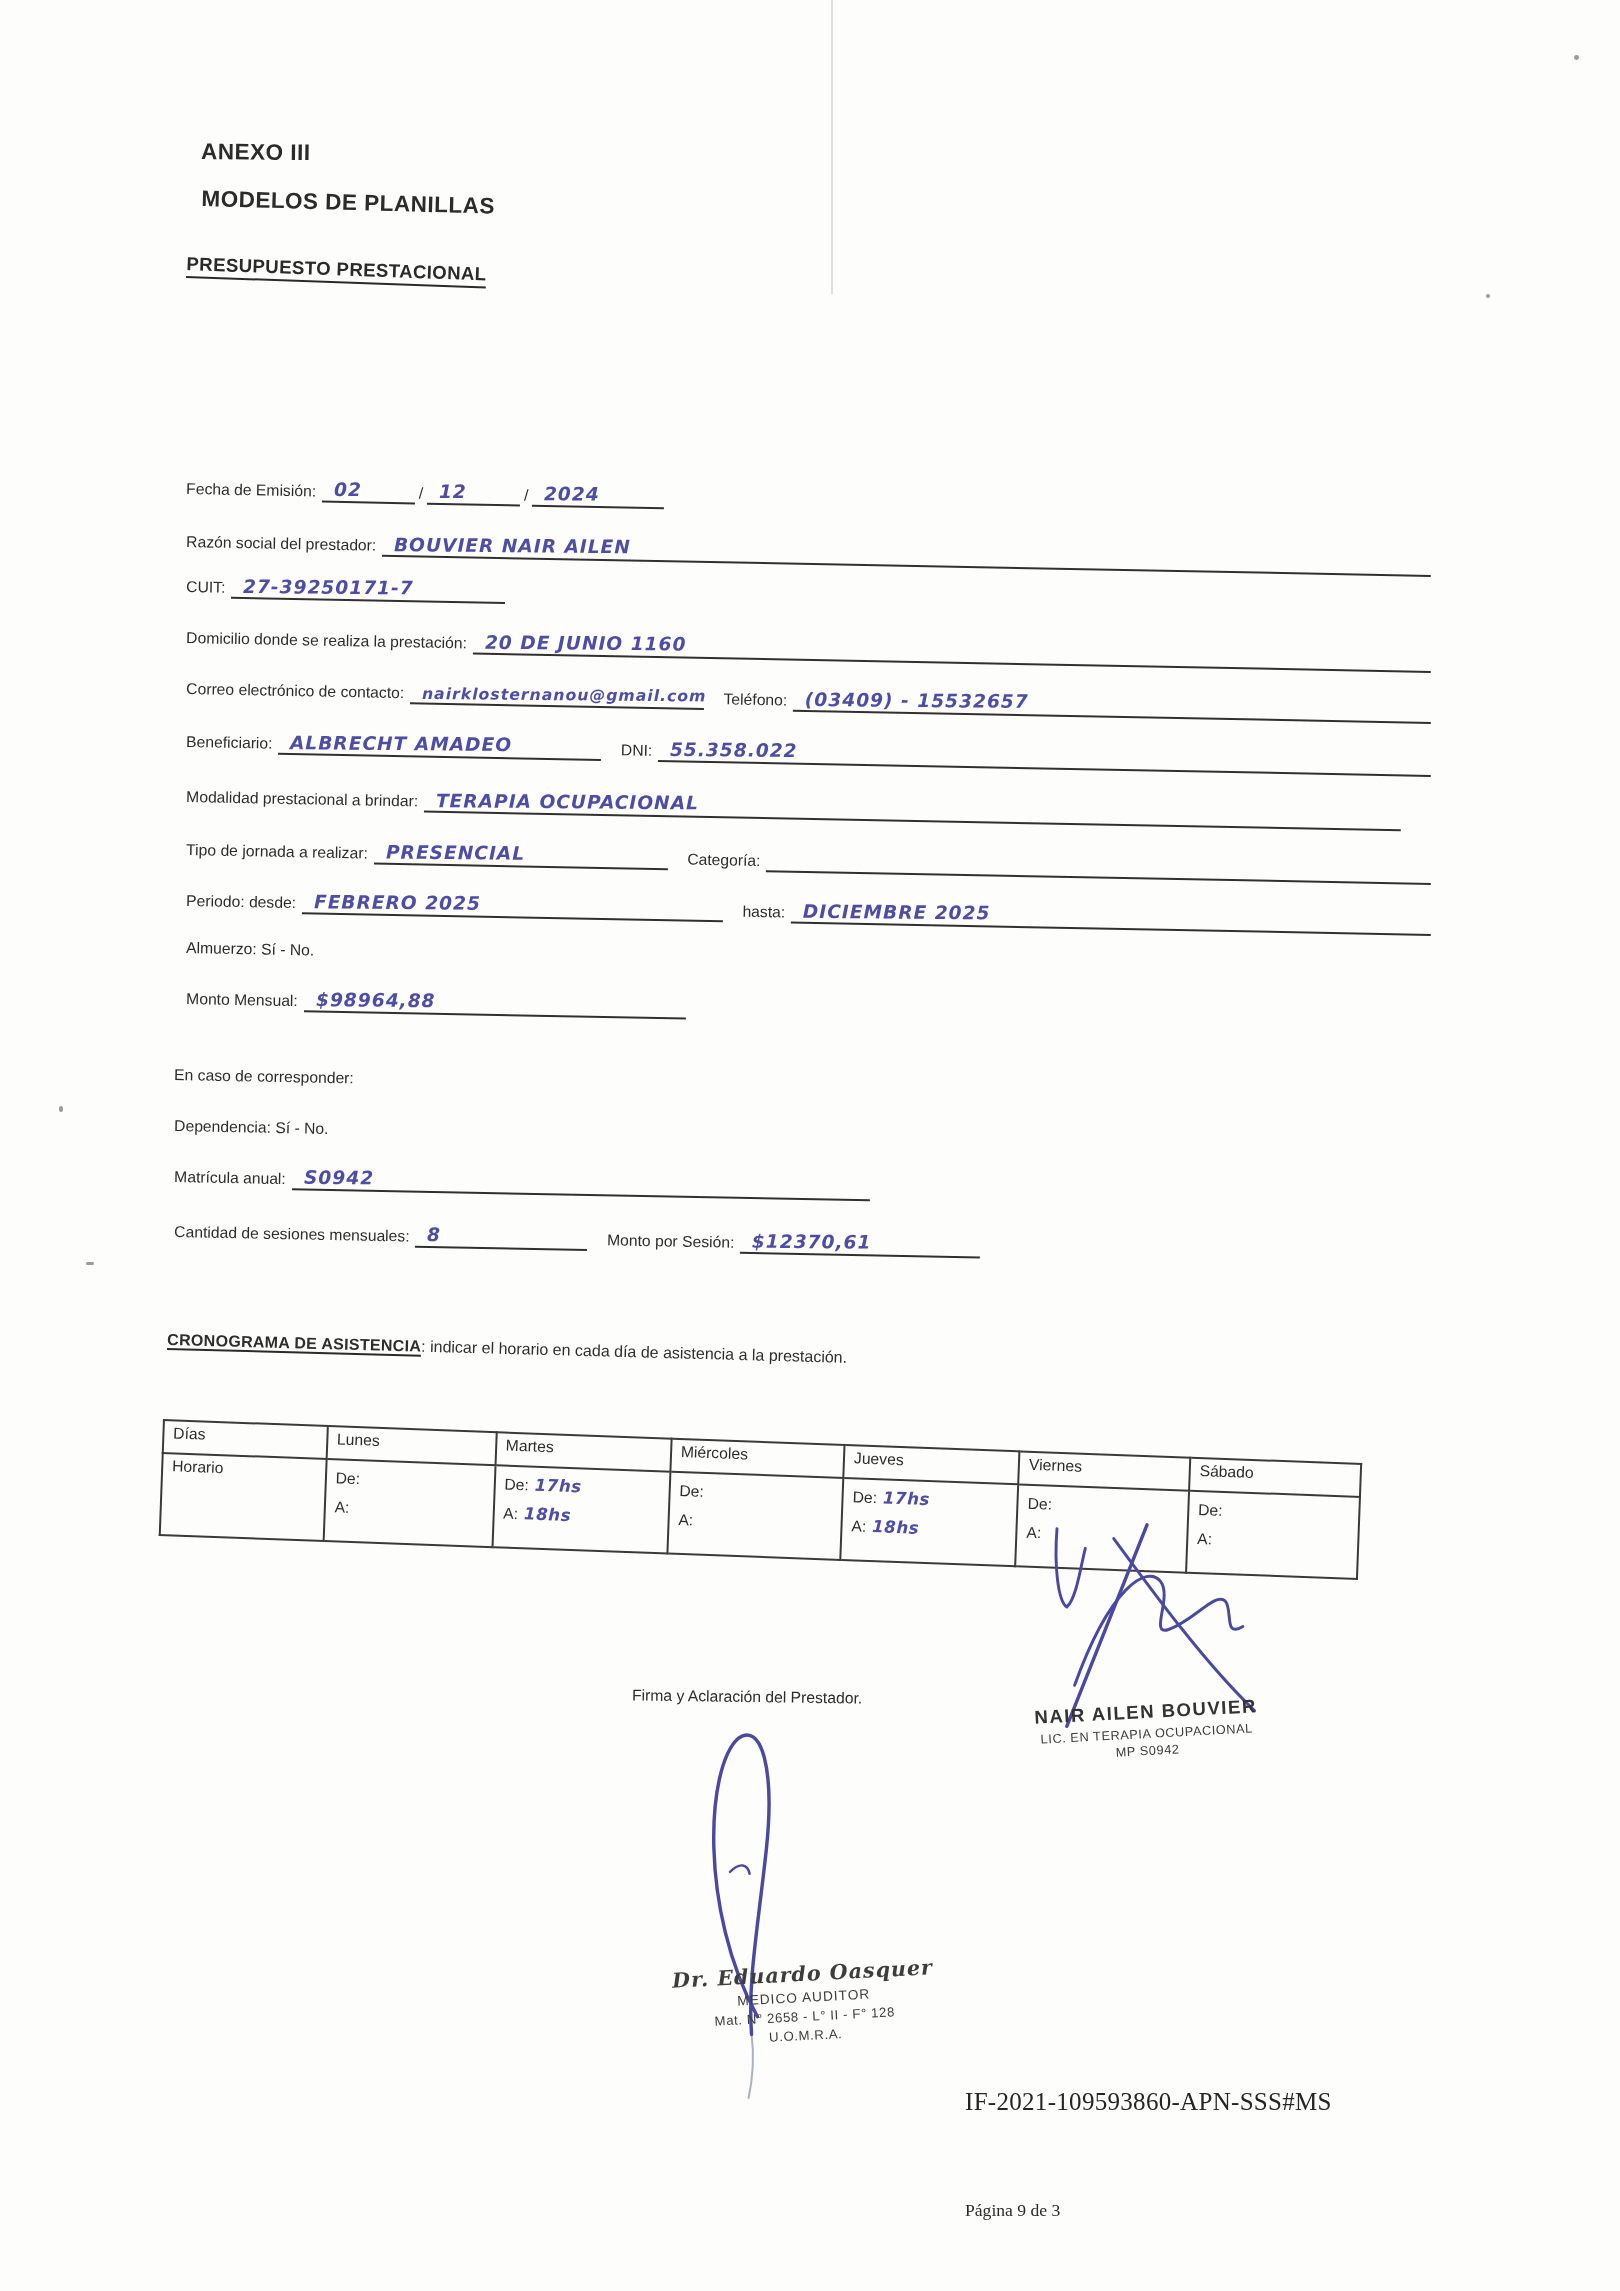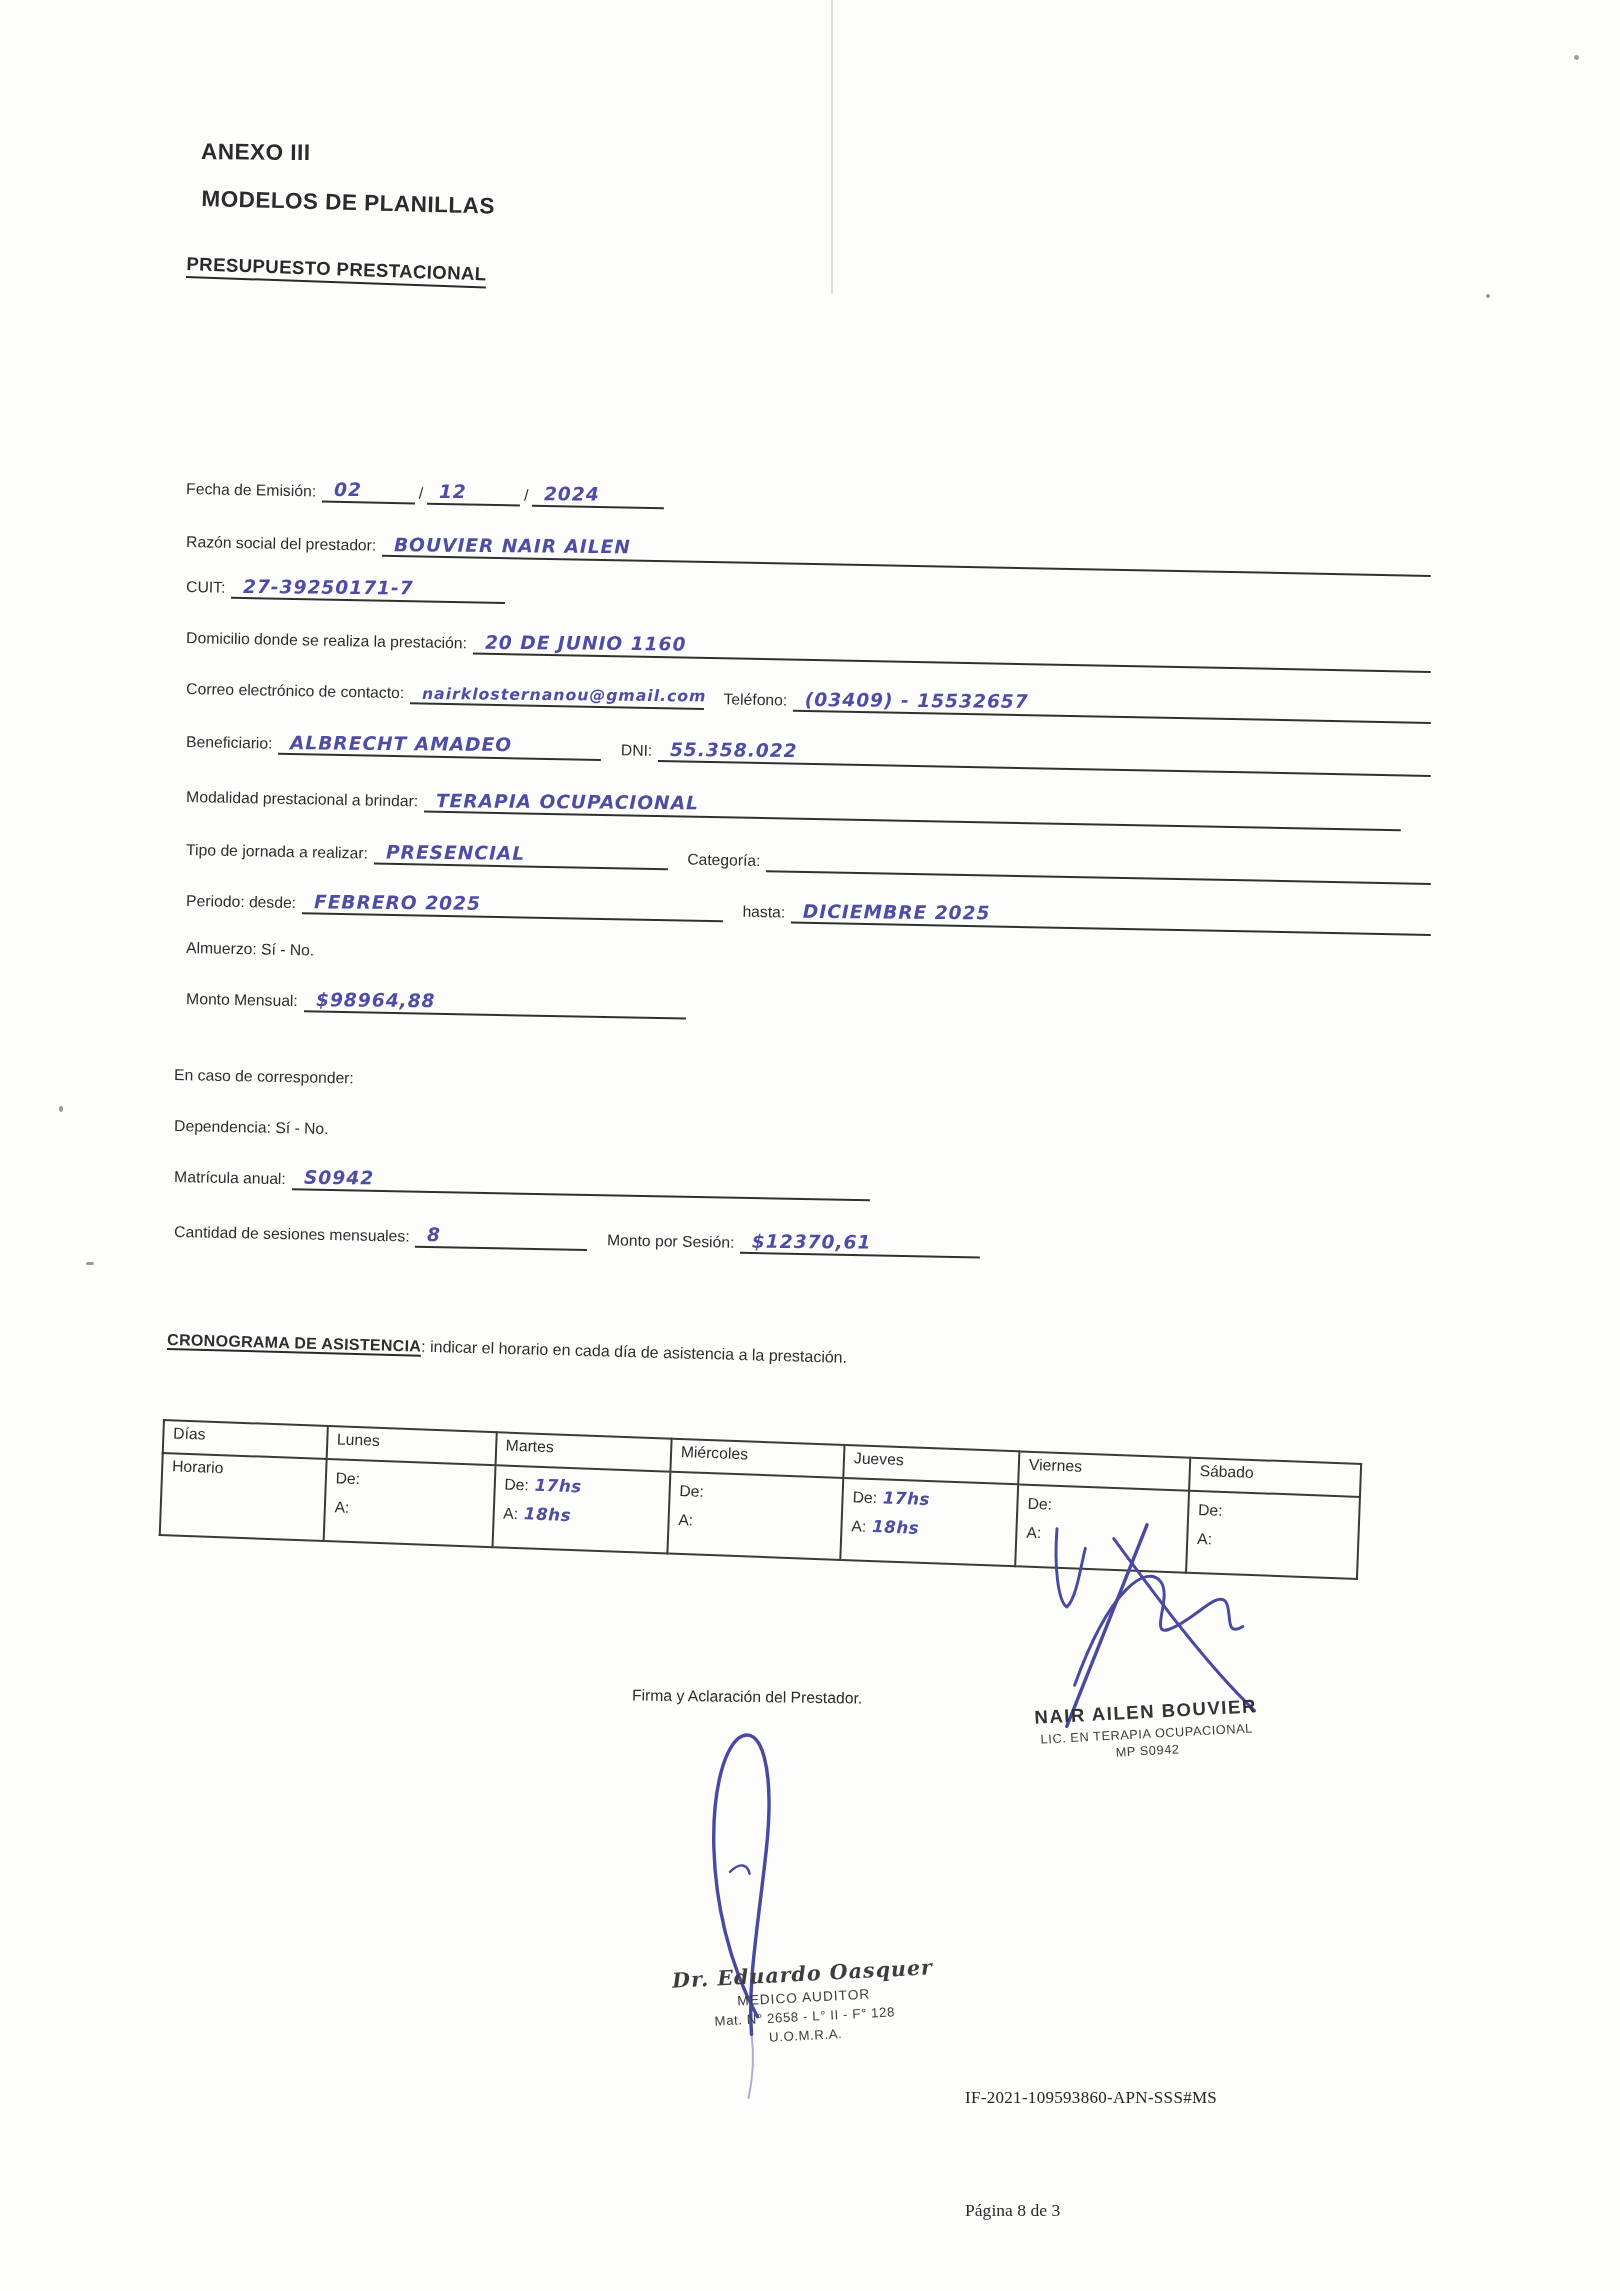--- a/index.html
+++ b/index.html
@@ -49,21 +49,21 @@
   .stamp-prestador .m{font-size:12.7px;letter-spacing:0.6px;margin-top:2.9px;color:#3c3c3c;}
   .stamp-auditor{position:absolute;left:613px;top:1962px;width:382px;text-align:center;
     transform:rotate(-3deg);color:#3d3d3d;}
   .stamp-auditor .n{font-family:"DejaVu Serif",serif;font-weight:bold;font-style:italic;font-size:20.6px;letter-spacing:1px;}
   .stamp-auditor .l{font-size:13.7px;letter-spacing:1px;margin-top:3.9px;}
   .stamp-auditor .s{font-size:13.2px;letter-spacing:0.6px;margin-top:3.9px;}
   .sig{position:absolute;}
   .sig path{fill:none;stroke:#4949a2;stroke-linecap:round;stroke-linejoin:round;}
   
   .footer-if{position:absolute;left:965px;top:2088px;font-family:"Liberation Serif",serif;
-    font-size:17px;color:#252525;letter-spacing:0.3px;}
+    font-size:25px;color:#252525;letter-spacing:0.3px;}
   .footer-page{position:absolute;left:965px;top:2200px;font-family:"Liberation Serif",serif;
     font-size:17.6px;color:#2a2a2a;}
   
   .scanline{position:absolute;left:831px;top:0;width:1.5px;height:294px;background:#dedede;}
   .speck{position:absolute;background:#9a9a9a;border-radius:50%;}
 </style>
 </head>
 <body>
 
 <div class="abs" style="inset:0;">
@@ -266,16 +266,16 @@
   </svg>
 
   <div class="stamp-auditor">
     <div class="n">Dr. Eduardo Oasquer</div>
     <div class="l">MEDICO AUDITOR</div>
     <div class="s">Mat. N° 2658 - L° II - F° 128</div>
     <div class="s">U.O.M.R.A.</div>
   </div>
 
   <div class="footer-if">IF-2021-109593860-APN-SSS#MS</div>
-  <div class="footer-page">Página 8 de 3</div>
+  <div class="footer-page">Página 9 de 3</div>
 
 </div>
 
 
 </body></html>

